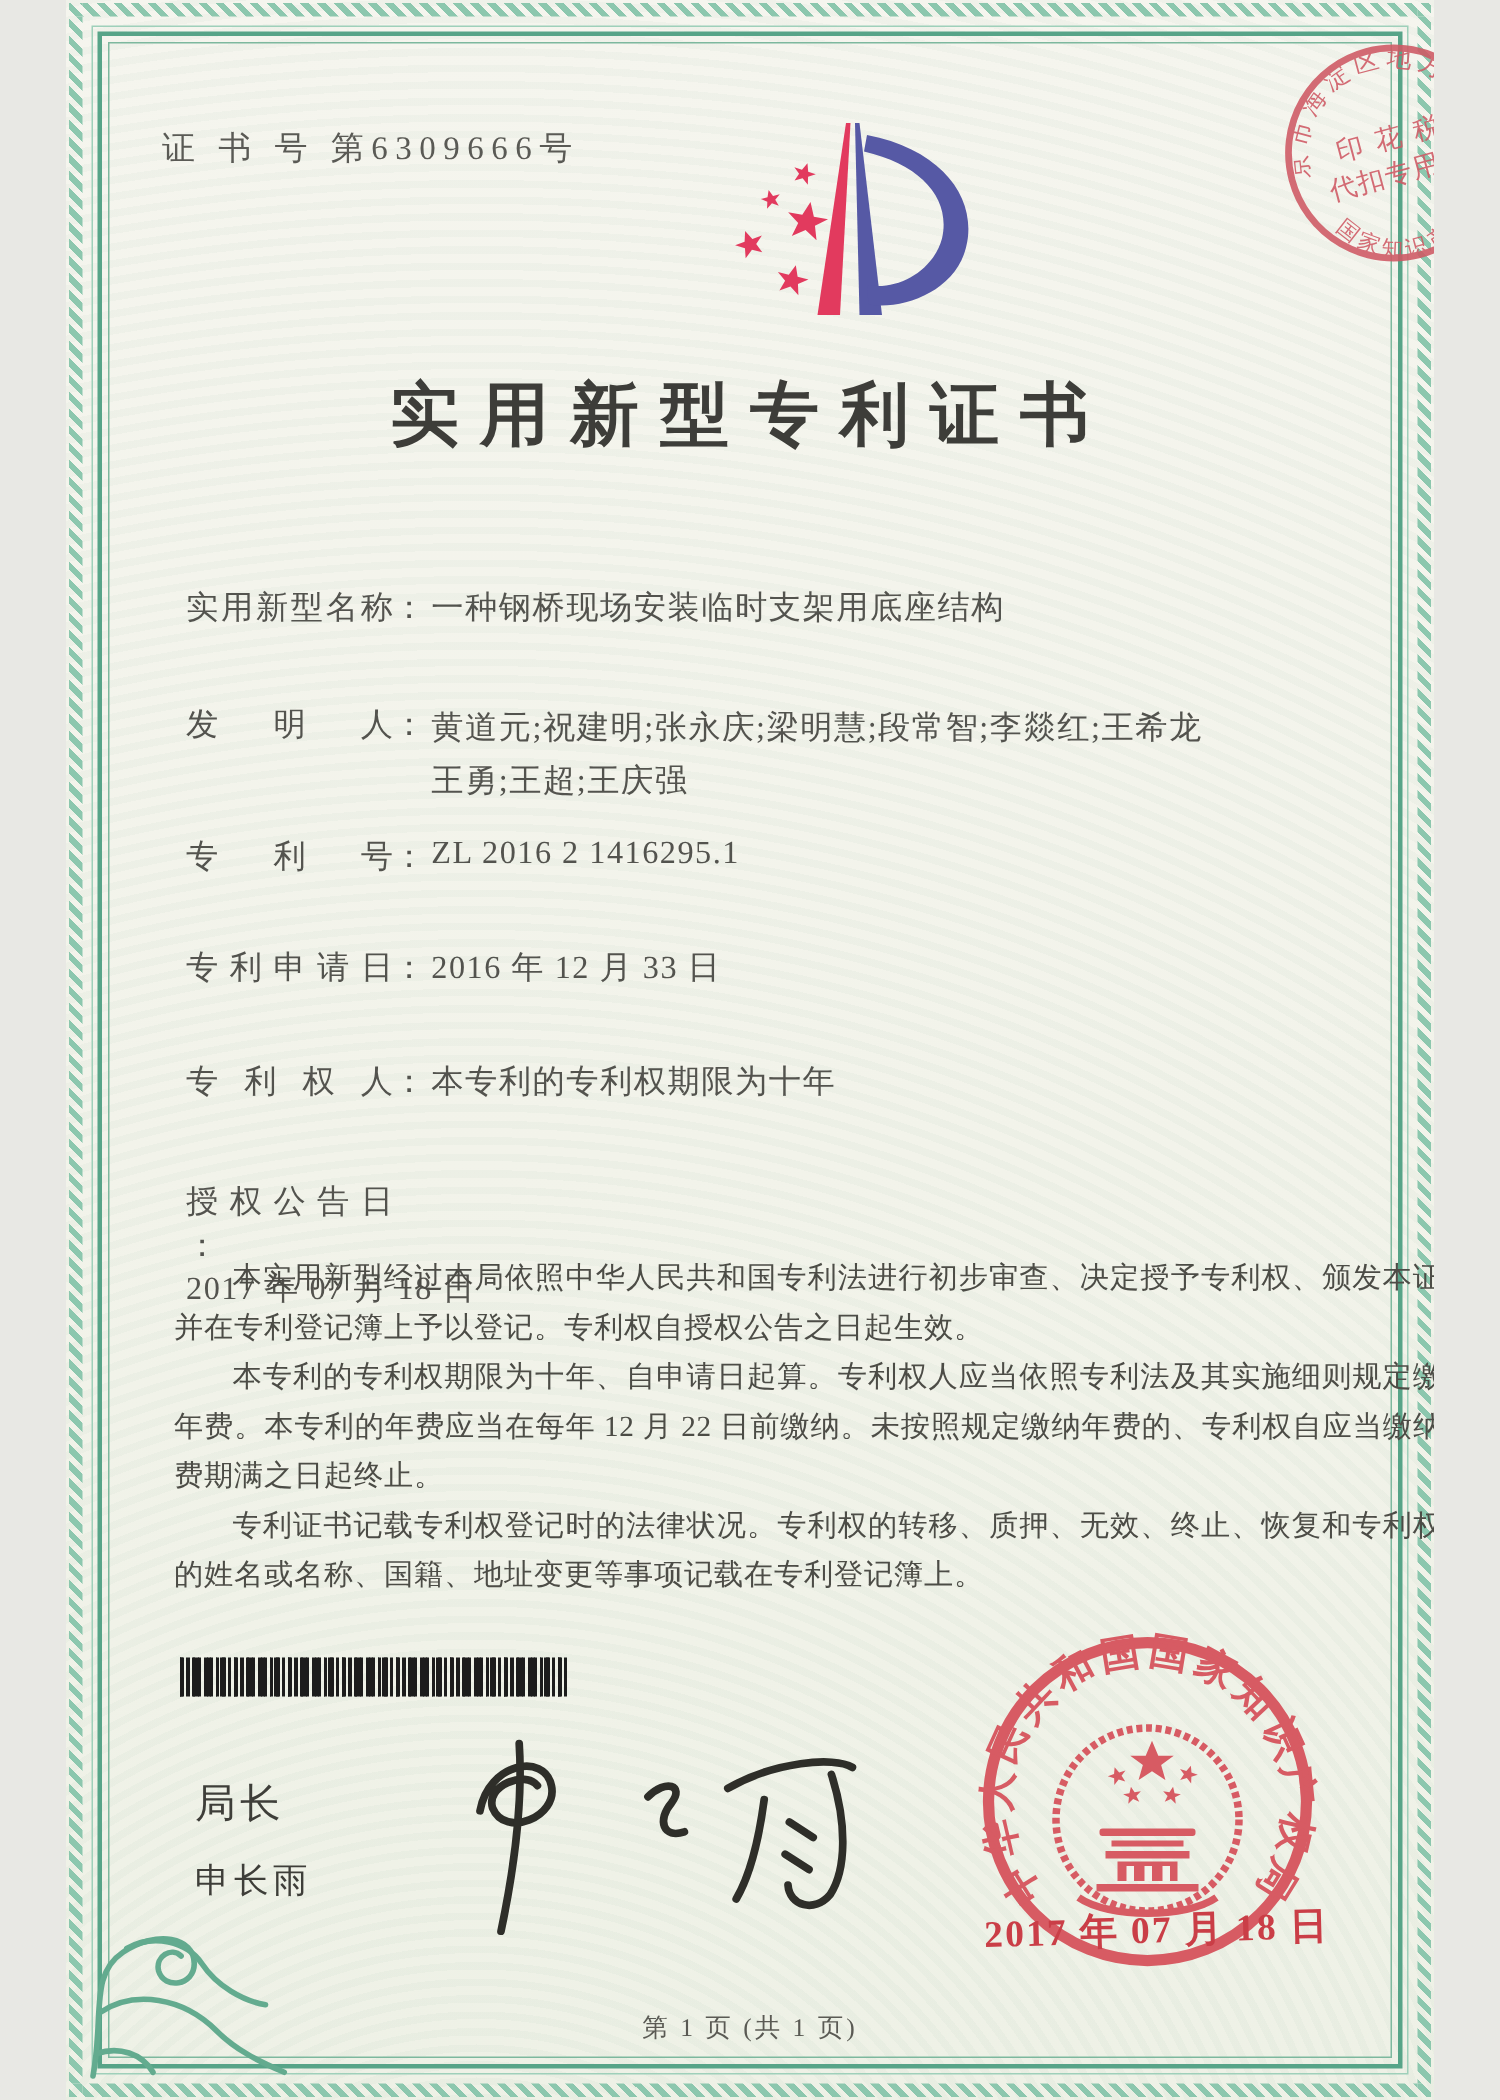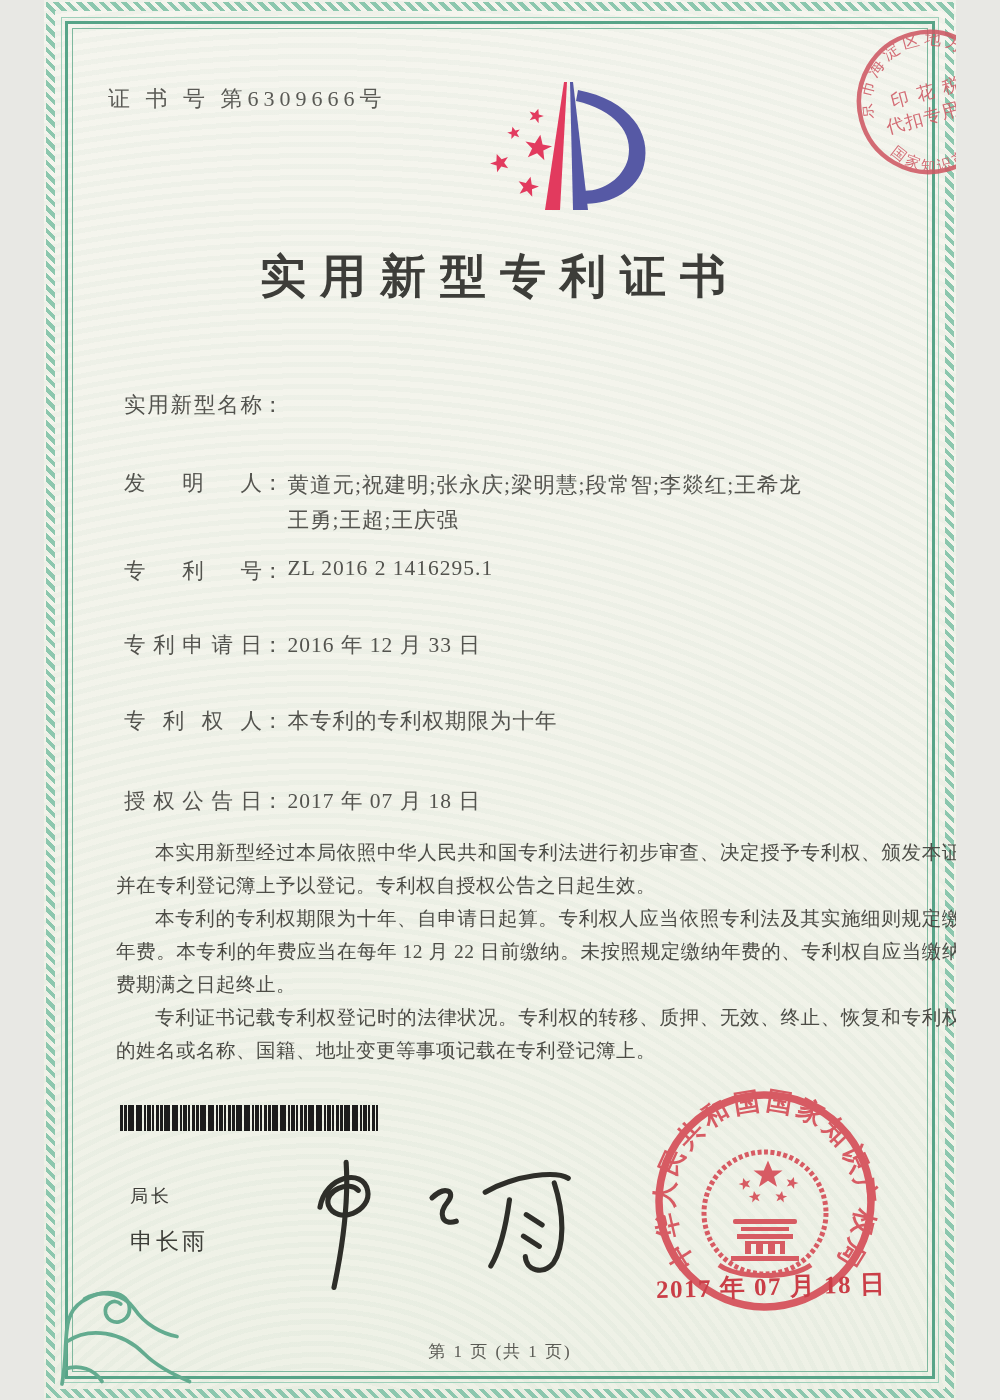--- a/index.html
+++ b/index.html
@@ -33,34 +33,34 @@
   .row{position:absolute;left:80px;display:flex;font-size:21.5px;color:#53534e;align-items:flex-start;}
   .row .lbl{width:138px;text-align:justify;text-align-last:justify;flex:none;}
   .row .colon{flex:none;margin-right:4px;}
   .row .val{letter-spacing:1px;}
   .row .val .vline{display:block;line-height:35px;}
   .r-name{top:390px;}
   .r-inv{top:468px;justify-content:flex-end;}
   .r-pno{top:556px;}
   .r-fdate{top:630px;}
   .r-owner{top:706px;justify-content:flex-end;}
-  .r-gdate{top:786px;}
+  .r-gdate{top:786px;flex-direction:column;}
 
   .body-text{position:absolute;left:72px;top:836px;width:866px;}
   .body-text p{margin:0;text-indent:2em;font-size:19.5px;line-height:33px;
     text-align:justify;color:#4c4c46;letter-spacing:0.5px;}
 
   .barcode{position:absolute;left:76px;top:1105px;width:258px;height:26px;
     background:
       repeating-linear-gradient(90deg,#1c1c1c 0 2px,rgba(0,0,0,0) 2px 4px),
       repeating-linear-gradient(90deg,#1c1c1c 0 3px,rgba(0,0,0,0) 3px 9px),
       repeating-linear-gradient(90deg,#1c1c1c 0 1px,rgba(0,0,0,0) 1px 6px);}
 
   .signer{position:absolute;left:86px;top:1184px;font-family:"Liberation Sans",sans-serif;color:#3e3e39;}
-  .signer .t{font-size:18px;letter-spacing:3px;}
+  .signer .t{font-size:27px;letter-spacing:3px;}
   .signer .n{font-size:23px;letter-spacing:3px;margin-top:18px;}
   .signature{position:absolute;left:248px;top:1146px;width:280px;height:156px;}
 
   .seal{position:absolute;left:591px;top:1071px;width:260px;height:260px;opacity:0.93;}
   .seal-date{position:absolute;left:612px;top:1270px;font-size:25px;font-weight:600;
     color:#ca3e47;letter-spacing:1.5px;transform:rotate(-1.5deg);white-space:nowrap;}
 
   .footer{position:absolute;left:0;top:1340px;width:100%;text-align:center;
     font-size:17px;color:#5a5a54;letter-spacing:2px;}
 </style>
@@ -129,20 +129,21 @@
         <textPath href="#taxBot" startOffset="50%" text-anchor="middle">国家知识产权局</textPath>
       </text>
     </g>
   </svg>
 
   <div class="title">实用新型专利证书</div>
 
   <div class="row r-name">
     <span class="lbl">实用新型名称</span>
     <span class="colon">：</span>
+    <span class="val">一种钢桥现场安装临时支架用底座结构</span>
   </div>
   <div class="row r-inv">
     <span class="lbl">发明人</span>
     <span class="colon">：</span>
     <span class="val">
       <span class="vline">黄道元;祝建明;张永庆;梁明慧;段常智;李燚红;王希龙</span>
       <span class="vline">王勇;王超;王庆强</span>
     </span>
   </div>
   <div class="row r-pno">

